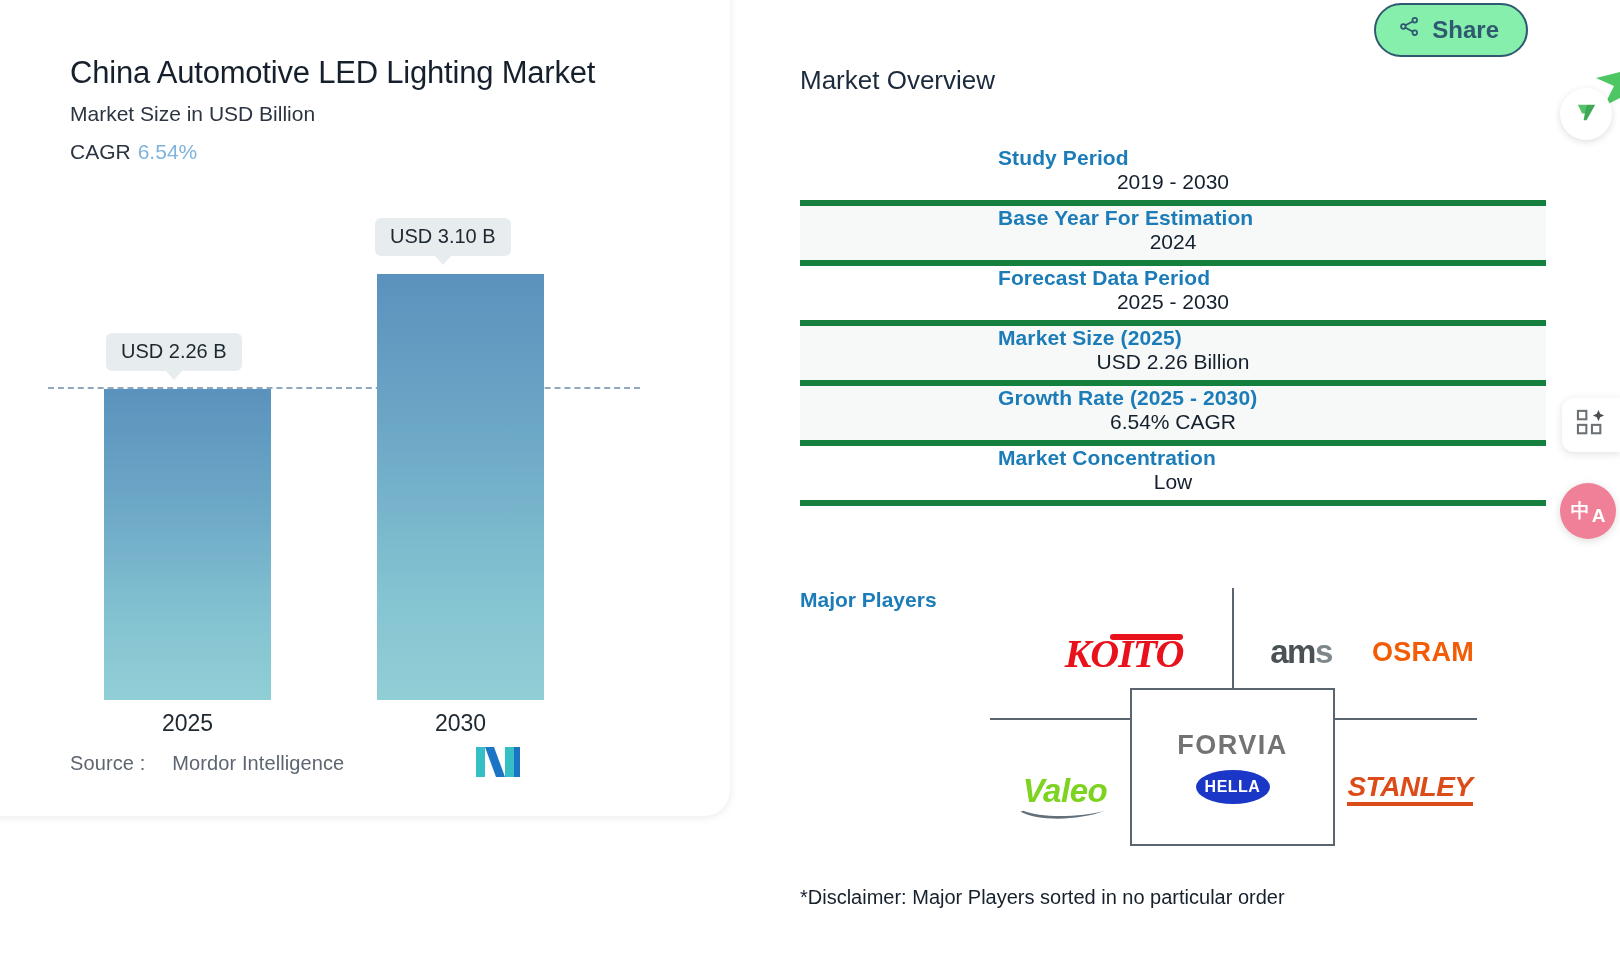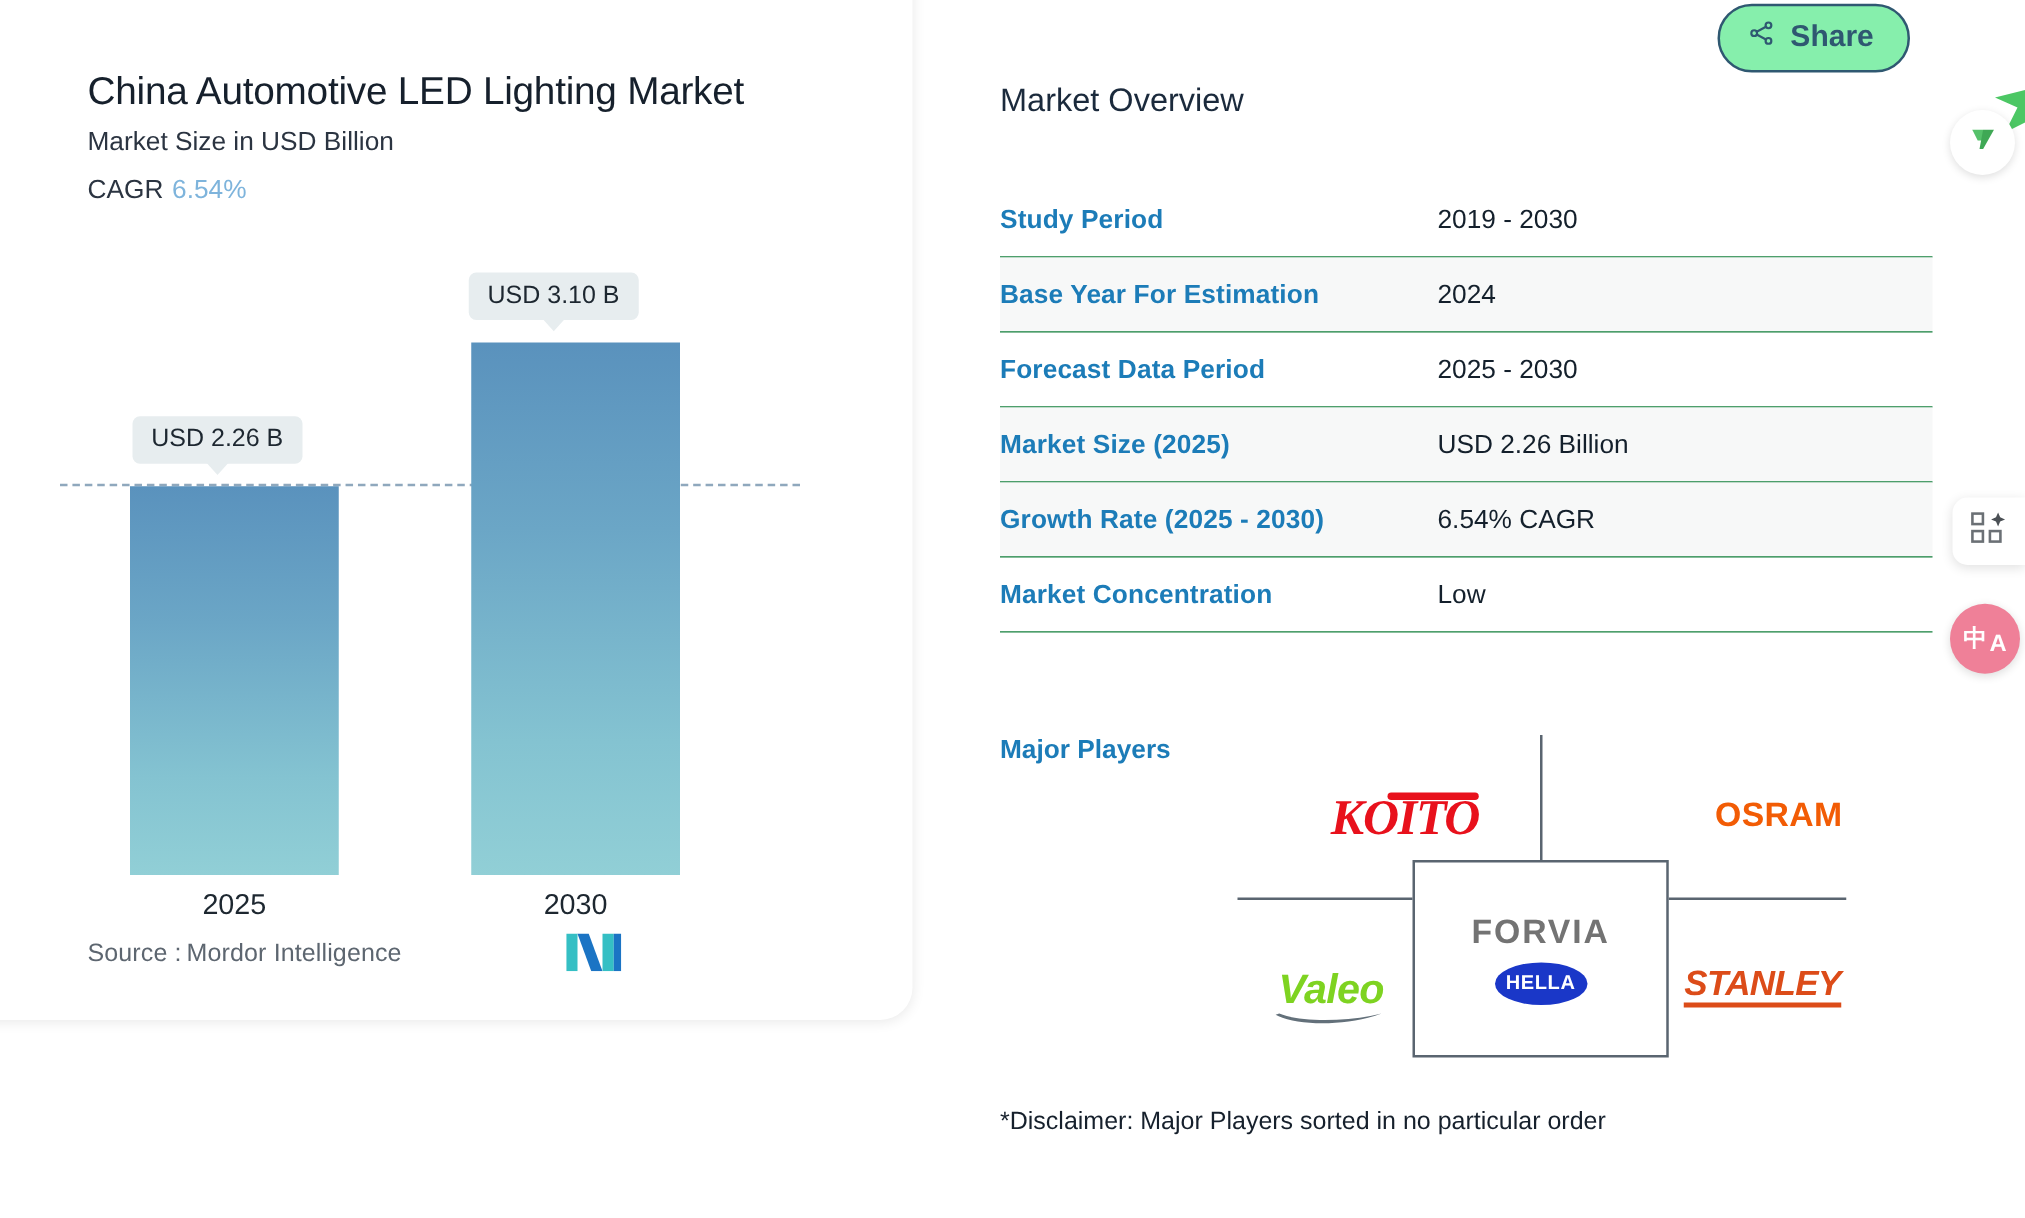--- a/index.html
+++ b/index.html
@@ -91,21 +91,22 @@
   }
   .ov-title {
     position: absolute; left: 0; top: 65px;
     font-size: 26px; font-weight: 400; color: #1b2a3c;
   }
 
   .ov-table { position: absolute; left: 0; top: 146px; width: 746px; }
   .ov-row {
     display: flex; align-items: center;
     height: 60px;
-    border-bottom: 1px solid #15803d;
+    border-bottom: 6px solid #15803d;
+    flex-direction: column;
   }
   .ov-row.alt { background: #f7f8f8; }
   .ov-key {
     width: 350px; flex: none;
     font-size: 21px; color: #1c7cb8; font-weight: 600;
     letter-spacing: 0.1px;
   }
   .ov-val { font-size: 21px; color: #14202c; }
 
   
@@ -213,21 +214,21 @@
 
         <div class="tip tip-2025" style="top: 128.25px;">USD 2.26 B</div>
         <div class="tip tip-2030" style="top: 12.75px;">USD 3.10 B</div>
 
         <div class="xlabel xlabel-2025">2025</div>
         <div class="xlabel xlabel-2030">2030</div>
       </div>
 
       <div class="source-row">
         <span class="source-text">Source :</span>
-        <span class="source-text" style="margin-left:4px;">Mordor Intelligence</span>
+        <span class="source-text" style="margin-left:27px;">Mordor Intelligence</span>
         <span class="mordor-logo">
           <svg width="44" height="32" viewBox="0 0 44 32">
             <polygon points="0,32 0,2 9,2 9,32" fill="#35bfc4"></polygon>
             <polygon points="9,2 20,32 29,32 18,2" fill="#1b74c4"></polygon>
             <polygon points="29,2 29,32 38,32 38,2" fill="#35bfc4"></polygon>
             <polygon points="38,2 44,2 44,32 38,32" fill="#1b74c4"></polygon>
           </svg>
         </span>
       </div>
 
@@ -283,20 +284,25 @@
       <div class="players-grid">
         <div class="v-divider"></div>
         <div class="h-divider"></div>
 
         <div class="logo-cell cell-koito">
           <span class="lg-koito">
             <span class="bar-top"></span><span>KOITO</span>
           </span>
         </div>
 
+        <div class="logo-cell cell-ams">
+          <span class="lg-ams">
+            <span>am<span class="dotted">s</span></span>
+          </span>
+        </div>
 
         <div class="logo-cell cell-osram">
           <span class="lg-osram">OSRAM</span>
         </div>
 
         <div class="logo-cell cell-valeo">
           <span class="lg-valeo">
             <span>Valeo</span>
             <svg class="swoosh" viewBox="0 0 120 14" preserveAspectRatio="none">
               <path d="M2,3 C26,13 80,13 118,2 C84,9 30,10 6,2 Z" fill="#63707a"></path>

